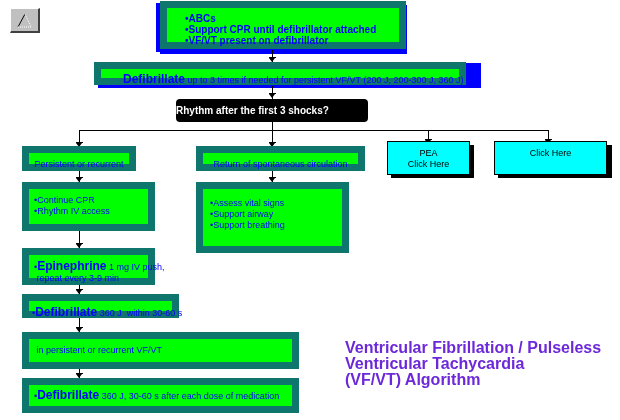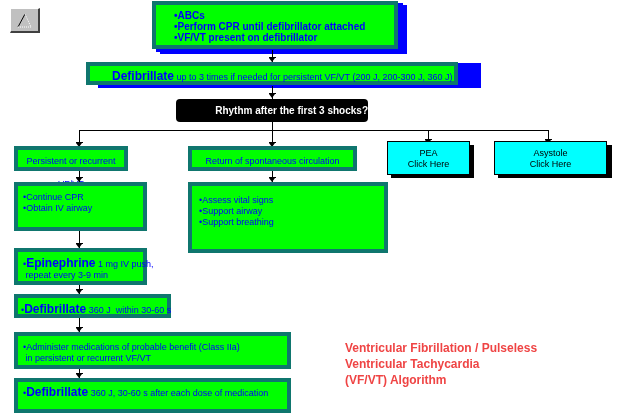--- a/index.html
+++ b/index.html
@@ -1,71 +1,71 @@
 <!DOCTYPE html>
 <html><head>
 <meta charset="utf-8">
 <style>
   html, body { margin:0; padding:0; }
   body { width:620px; height:420px; background:#ffffff; position:relative; overflow:hidden;
          font-family:"Liberation Sans", sans-serif; }
   .abs { position:absolute; }
-  .box { position:absolute; background:#00ff00; border:4px solid #0f766e; color:#0000ff;
-         font-size:9px; box-sizing:border-box; line-height:11px; }
+  .box { position:absolute; background:#00ff00; border:7px solid #0f766e; color:#0000ff;
+         font-size:9px; box-sizing:border-box; line-height:11px;margin-left:8px; }
   .shadow-blue { position:absolute; background:#0000ff; }
   .shadow-black { position:absolute; background:#000000; }
   .vline { position:absolute; width:1px; background:#000; }
   .hline { position:absolute; height:1px; background:#000; }
   .arrow { position:absolute; width:0; height:0; border-left:3px solid transparent;
            border-right:3px solid transparent; border-top:4px solid #000; }
   .arrowbar { position:absolute; width:7px; height:1px; background:#000; }
   b.bold { font-weight:bold; font-size:12px; }
   .line { white-space:nowrap; }
   .center { text-align:center; }
   .cyan { position:absolute; background:#00ffff; border:1px solid #000; color:#000;
           font-size:9px; text-align:center; box-sizing:border-box; line-height:11px; cursor:pointer; }
   .home-btn { position:absolute; left:10px; top:8px; width:30px; height:25px; background:#c0c0c0;
               border-top:1px solid #fff; border-left:1px solid #fff; border-right:2px solid #404040;
               border-bottom:2px solid #404040; box-sizing:border-box; cursor:pointer; }
-  .title-text { position:absolute; left:345px; top:340px; font-weight:bold; font-size:12px;
-                color:#ef4444; line-height:16px; }
+  .title-text { position:absolute; left:345px; top:340px; font-weight:bold; font-size:16px;
+                color:#6d28d9; line-height:16px; }
 </style>
 </head>
 <body>
 
 <div class="home-btn">
   <svg width="26" height="21" style="position:absolute;left:1px;top:1px;">
     <line x1="6" y1="17" x2="13" y2="4" stroke="#000" stroke-width="1"></line>
     <line x1="13" y1="4" x2="19" y2="17" stroke="#fff" stroke-width="1" stroke-dasharray="1,1"></line>
     <line x1="6" y1="17" x2="19" y2="17" stroke="#fff" stroke-width="1" stroke-dasharray="1,1"></line>
   </svg>
 </div>
 
 <div class="shadow-blue" style="left:160px;top:5px;width:247px;height:49px;"></div>
 <div class="shadow-blue" style="left:156px;top:3px;width:247px;height:49px;"></div>
 <div class="box" style="left:152px;top:1px;width:246px;height:48px;padding:5px 0 0 18px;font-weight:bold;font-size:10px;line-height:11px;">
   <div class="line">•ABCs</div>
-  <div class="line">•Perform CPR until defibrillator attached</div>
+  <div class="line">•Support CPR until defibrillator attached</div>
   <div class="line">•VF/VT present on defibrillator</div>
 </div>
 
 <div class="vline" style="left:272px;top:50px;height:12px;"></div>
 <div class="arrowbar" style="left:269px;top:57px;"></div>
 <div class="arrow" style="left:269px;top:58px;"></div>
 
 <div class="shadow-blue" style="left:98px;top:63px;width:383px;height:25px;"></div>
 <div class="box" style="left:86px;top:62px;width:372px;height:23px;padding:5px 0 0 22px;">
   <span class="line"><b class="bold">Defibrillate</b><span> up to 3 times if needed for persistent VF/VT (200 J, 200-300 J, 360 J)</span></span>
 </div>
 
 <div class="vline" style="left:272px;top:86px;height:13px;"></div>
 <div class="arrowbar" style="left:269px;top:93px;"></div>
 <div class="arrow" style="left:269px;top:94px;"></div>
 
-<div class="abs" style="left:176px;top:99px;width:192px;height:23px;background:#000;border-radius:4px;color:#fff;font-weight:bold;font-size:10px;text-align:right;line-height:23px;">
+<div class="abs" style="left:176px;top:99px;width:192px;height:23px;background:#000;border-radius:4px;color:#fff;font-weight:bold;font-size:10px;text-align:left;line-height:23px;">
   <span>Rhythm after the first 3 shocks?</span>
 </div>
 
 <div class="vline" style="left:272px;top:122px;height:10px;"></div>
 
 <div class="hline" style="left:79px;top:130px;width:470px;"></div>
 
 <div class="vline" style="left:79px;top:130px;height:16px;"></div>
 <div class="arrowbar" style="left:76px;top:142px;"></div>
 <div class="arrow" style="left:76px;top:143px;"></div>
@@ -91,38 +91,37 @@
 </div>
 
 <div class="shadow-black" style="left:391px;top:145px;width:83px;height:33px;"></div>
 <div class="cyan" style="left:387px;top:141px;width:83px;height:34px;padding-top:6px;">
   <div>PEA</div>
   <div>Click Here</div>
 </div>
 
 <div class="shadow-black" style="left:498px;top:145px;width:114px;height:33px;"></div>
 <div class="cyan" style="left:494px;top:141px;width:113px;height:34px;padding-top:6px;">
-  <div>Asystole</div>
   <div>Click Here</div>
 </div>
 
 <div class="vline" style="left:79px;top:171px;height:11px;"></div>
 <div class="arrowbar" style="left:76px;top:177px;"></div>
 <div class="arrow" style="left:76px;top:178px;"></div>
 
 <div class="vline" style="left:272px;top:171px;height:11px;"></div>
 <div class="arrowbar" style="left:269px;top:177px;"></div>
 <div class="arrow" style="left:269px;top:178px;"></div>
 
 <div class="box" style="left:14px;top:182px;width:133px;height:49px;padding:6px 0 0 5px;">
   <div class="line">•Continue CPR</div>
-  <div class="line">•Obtain IV airway</div>
+  <div class="line">•Rhythm IV access</div>
 </div>
 
-<div class="box" style="left:188px;top:182px;width:200px;height:71px;padding:9px 0 0 7px;">
+<div class="box" style="left:188px;top:182px;width:153px;height:71px;padding:9px 0 0 7px;">
   <div class="line">•Assess vital signs</div>
   <div class="line">•Support airway</div>
   <div class="line">•Support breathing</div>
 </div>
 
 <div class="vline" style="left:79px;top:231px;height:17px;"></div>
 <div class="arrowbar" style="left:76px;top:243px;"></div>
 <div class="arrow" style="left:76px;top:244px;"></div>
 
 <div class="box" style="left:14px;top:248px;width:133px;height:37px;padding:6px 0 0 5px;">
@@ -136,21 +135,20 @@
 
 <div class="box" style="left:14px;top:294px;width:157px;height:24px;padding:6px 0 0 3px;">
   <span class="line" style="white-space:pre;"><span>•</span><b class="bold">Defibrillate</b><span> 360 J  within 30-60 s</span></span>
 </div>
 
 <div class="vline" style="left:79px;top:318px;height:14px;"></div>
 <div class="arrowbar" style="left:76px;top:327px;"></div>
 <div class="arrow" style="left:76px;top:328px;"></div>
 
 <div class="box" style="left:14px;top:332px;width:277px;height:37px;padding:6px 0 0 5px;">
-  <div class="line" style="white-space:pre;">•Administer medications of probable benefit (Class IIa)</div>
   <div class="line" style="white-space:pre;"> in persistent or recurrent VF/VT</div>
 </div>
 
 <div class="vline" style="left:79px;top:369px;height:9px;"></div>
 <div class="arrowbar" style="left:76px;top:373px;"></div>
 <div class="arrow" style="left:76px;top:374px;"></div>
 
 <div class="box" style="left:14px;top:378px;width:277px;height:35px;padding:5px 0 0 5px;">
   <div class="line" style="white-space:pre;"><span>•</span><b class="bold">Defibrillate</b><span> 360 J, 30-60 s after each dose of medication</span></div>
 </div>

